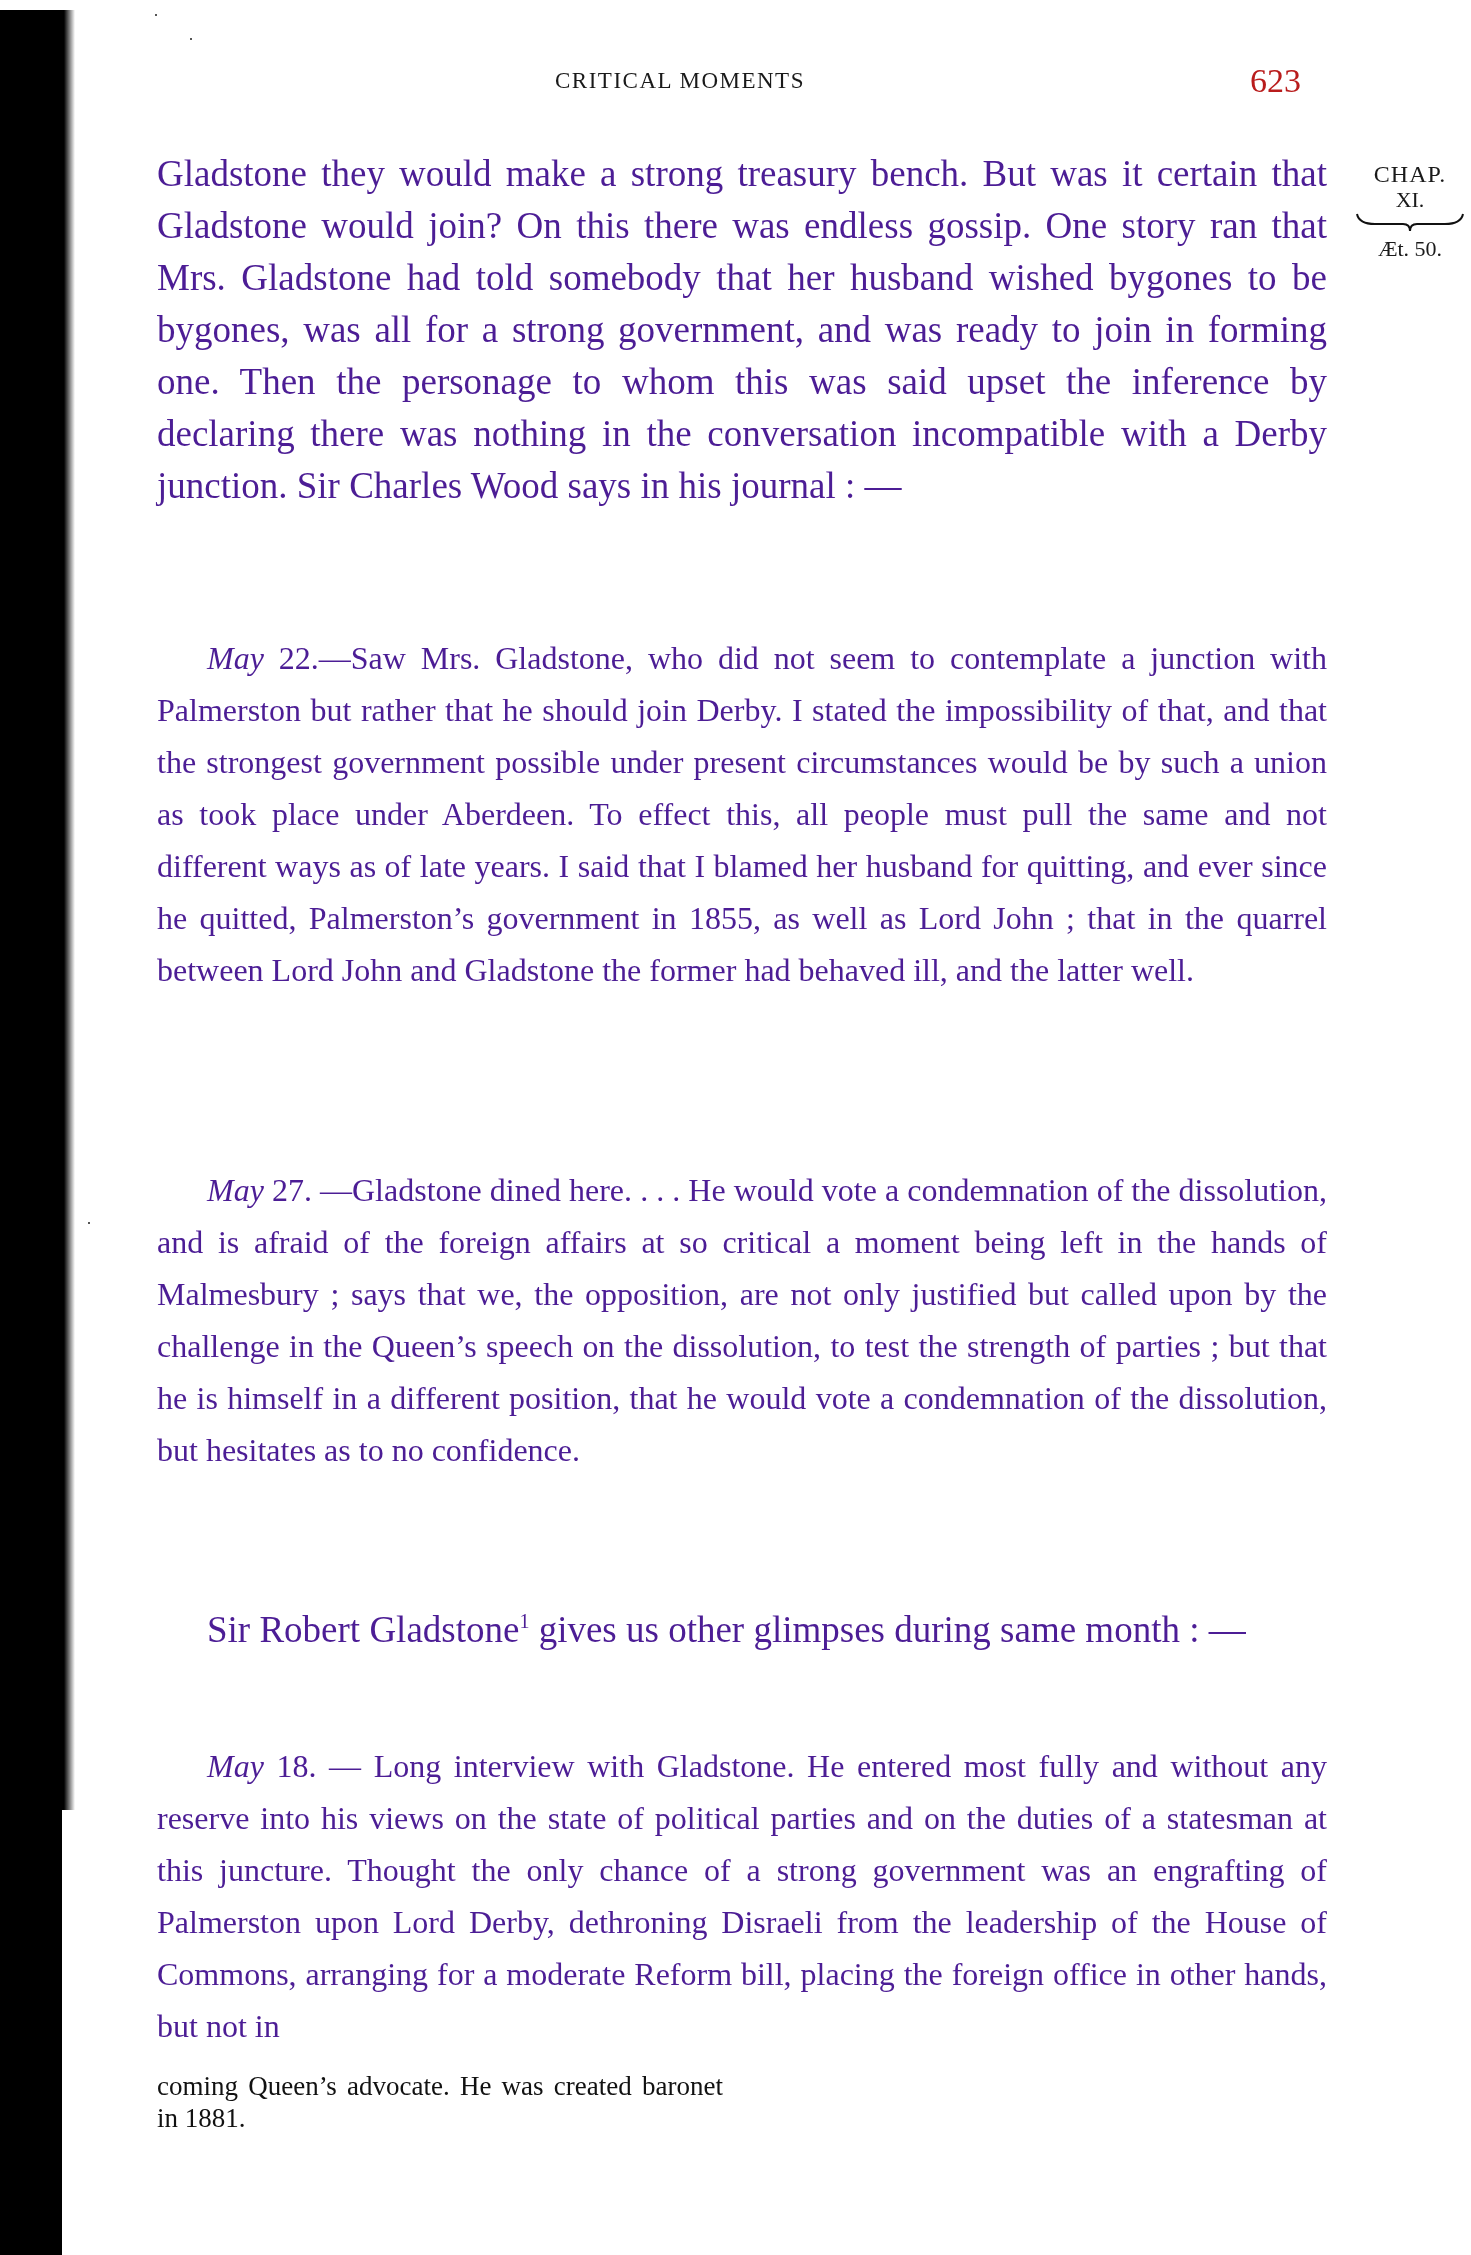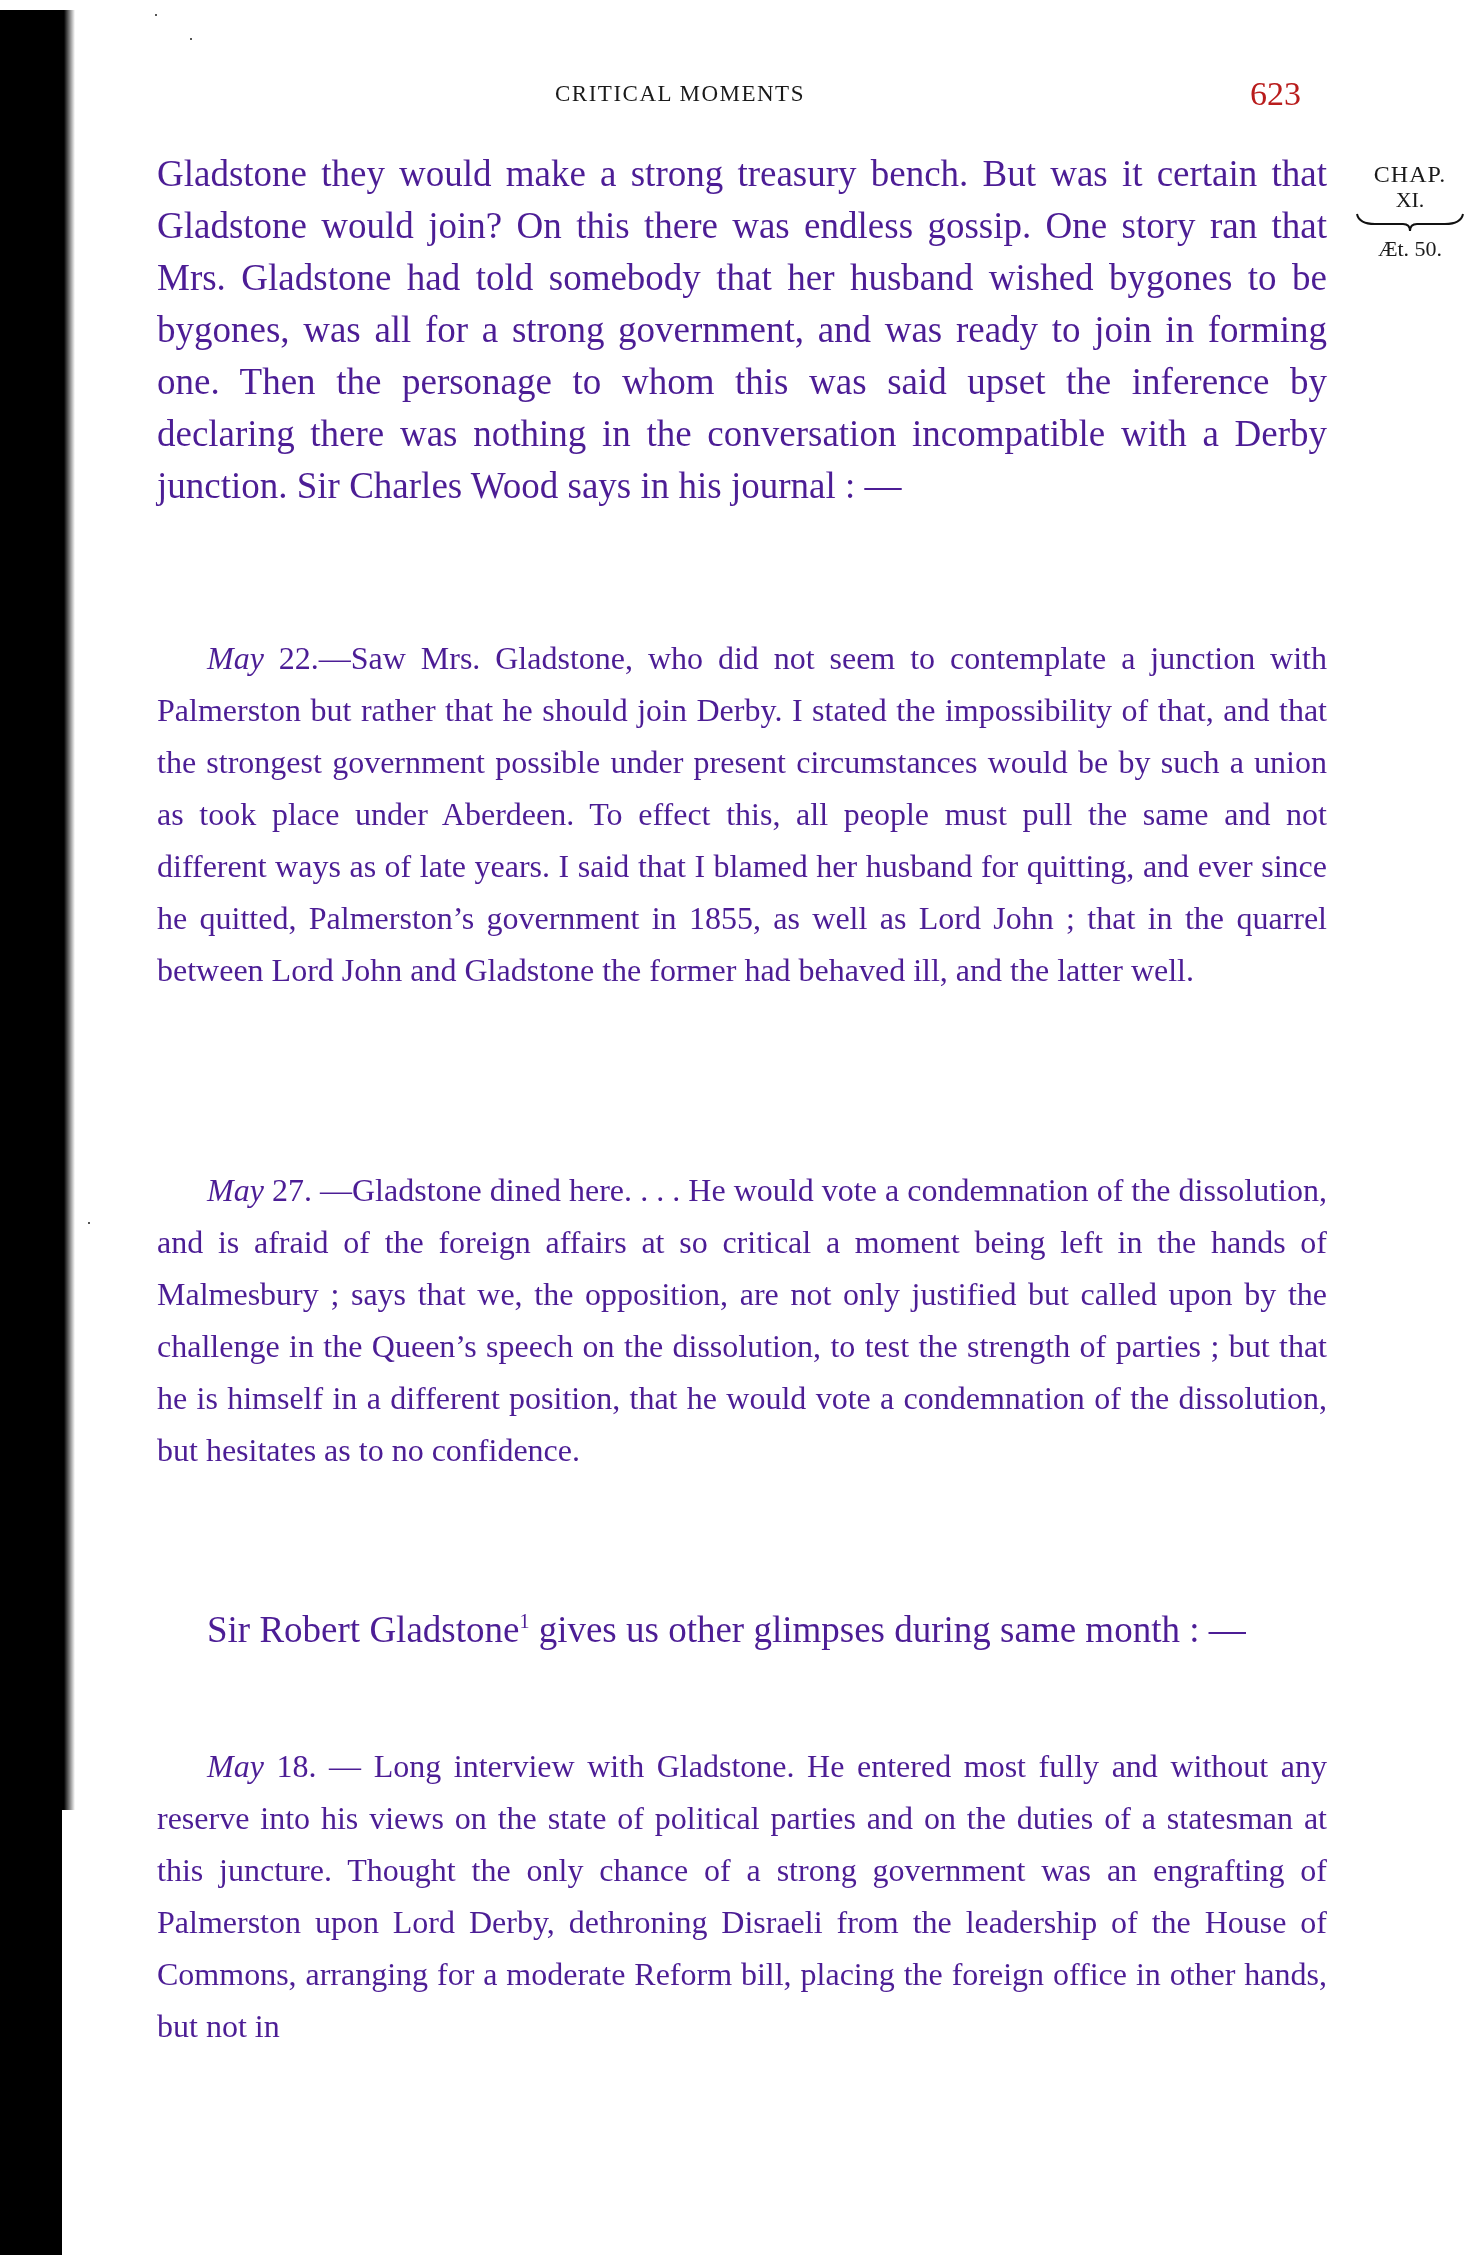--- a/index.html
+++ b/index.html
@@ -40,21 +40,20 @@
       height: 95px;
       background: #000;
     }
 
     .running-head {
       position: absolute;
       top: 66px;
       left: 0;
       width: 1471px;
       height: 40px;
-      margin-top: 13px;
     }
     .running-title {
       position: absolute;
       left: 555px;
       top: 2px;
       font-family: "Liberation Serif", serif;
       font-size: 23px;
       letter-spacing: 1.5px;
       color: #1a1a1a;
     }
@@ -204,17 +203,18 @@
   <div class="text-block" style="top:1604px;">
     <p class="para-large indent"><span>Sir Robert Gladstone</span><sup class="fn">1</sup><span> gives us other glimpses during same month : —</span></p>
   </div>
 
   <div class="text-block" style="top:1740px;">
     <p class="para-quote indent"><span class="date">May</span><span> 18.</span><span> — Long interview with Gladstone. He entered most fully and without any reserve into his views on the state of political parties and on the duties of a statesman at this juncture. Thought the only chance of a strong government was an engrafting of Palmerston upon Lord Derby, dethroning Disraeli from the leadership of the House of Commons, arranging for a moderate Reform bill, placing the foreign office in other hands, but not in</span></p>
   </div>
 </main>
 
 <footer class="footnotes">
+  <div class="fn-col"><span>coming Queen’s advocate. He was created baronet in 1881.</span></div>
 </footer>
 
 <div class="specks" style="left:155px;top:14px;"></div>
 <div class="specks" style="left:190px;top:38px;"></div>
 <div class="specks" style="left:88px;top:1222px;"></div>
 
 </body></html>

